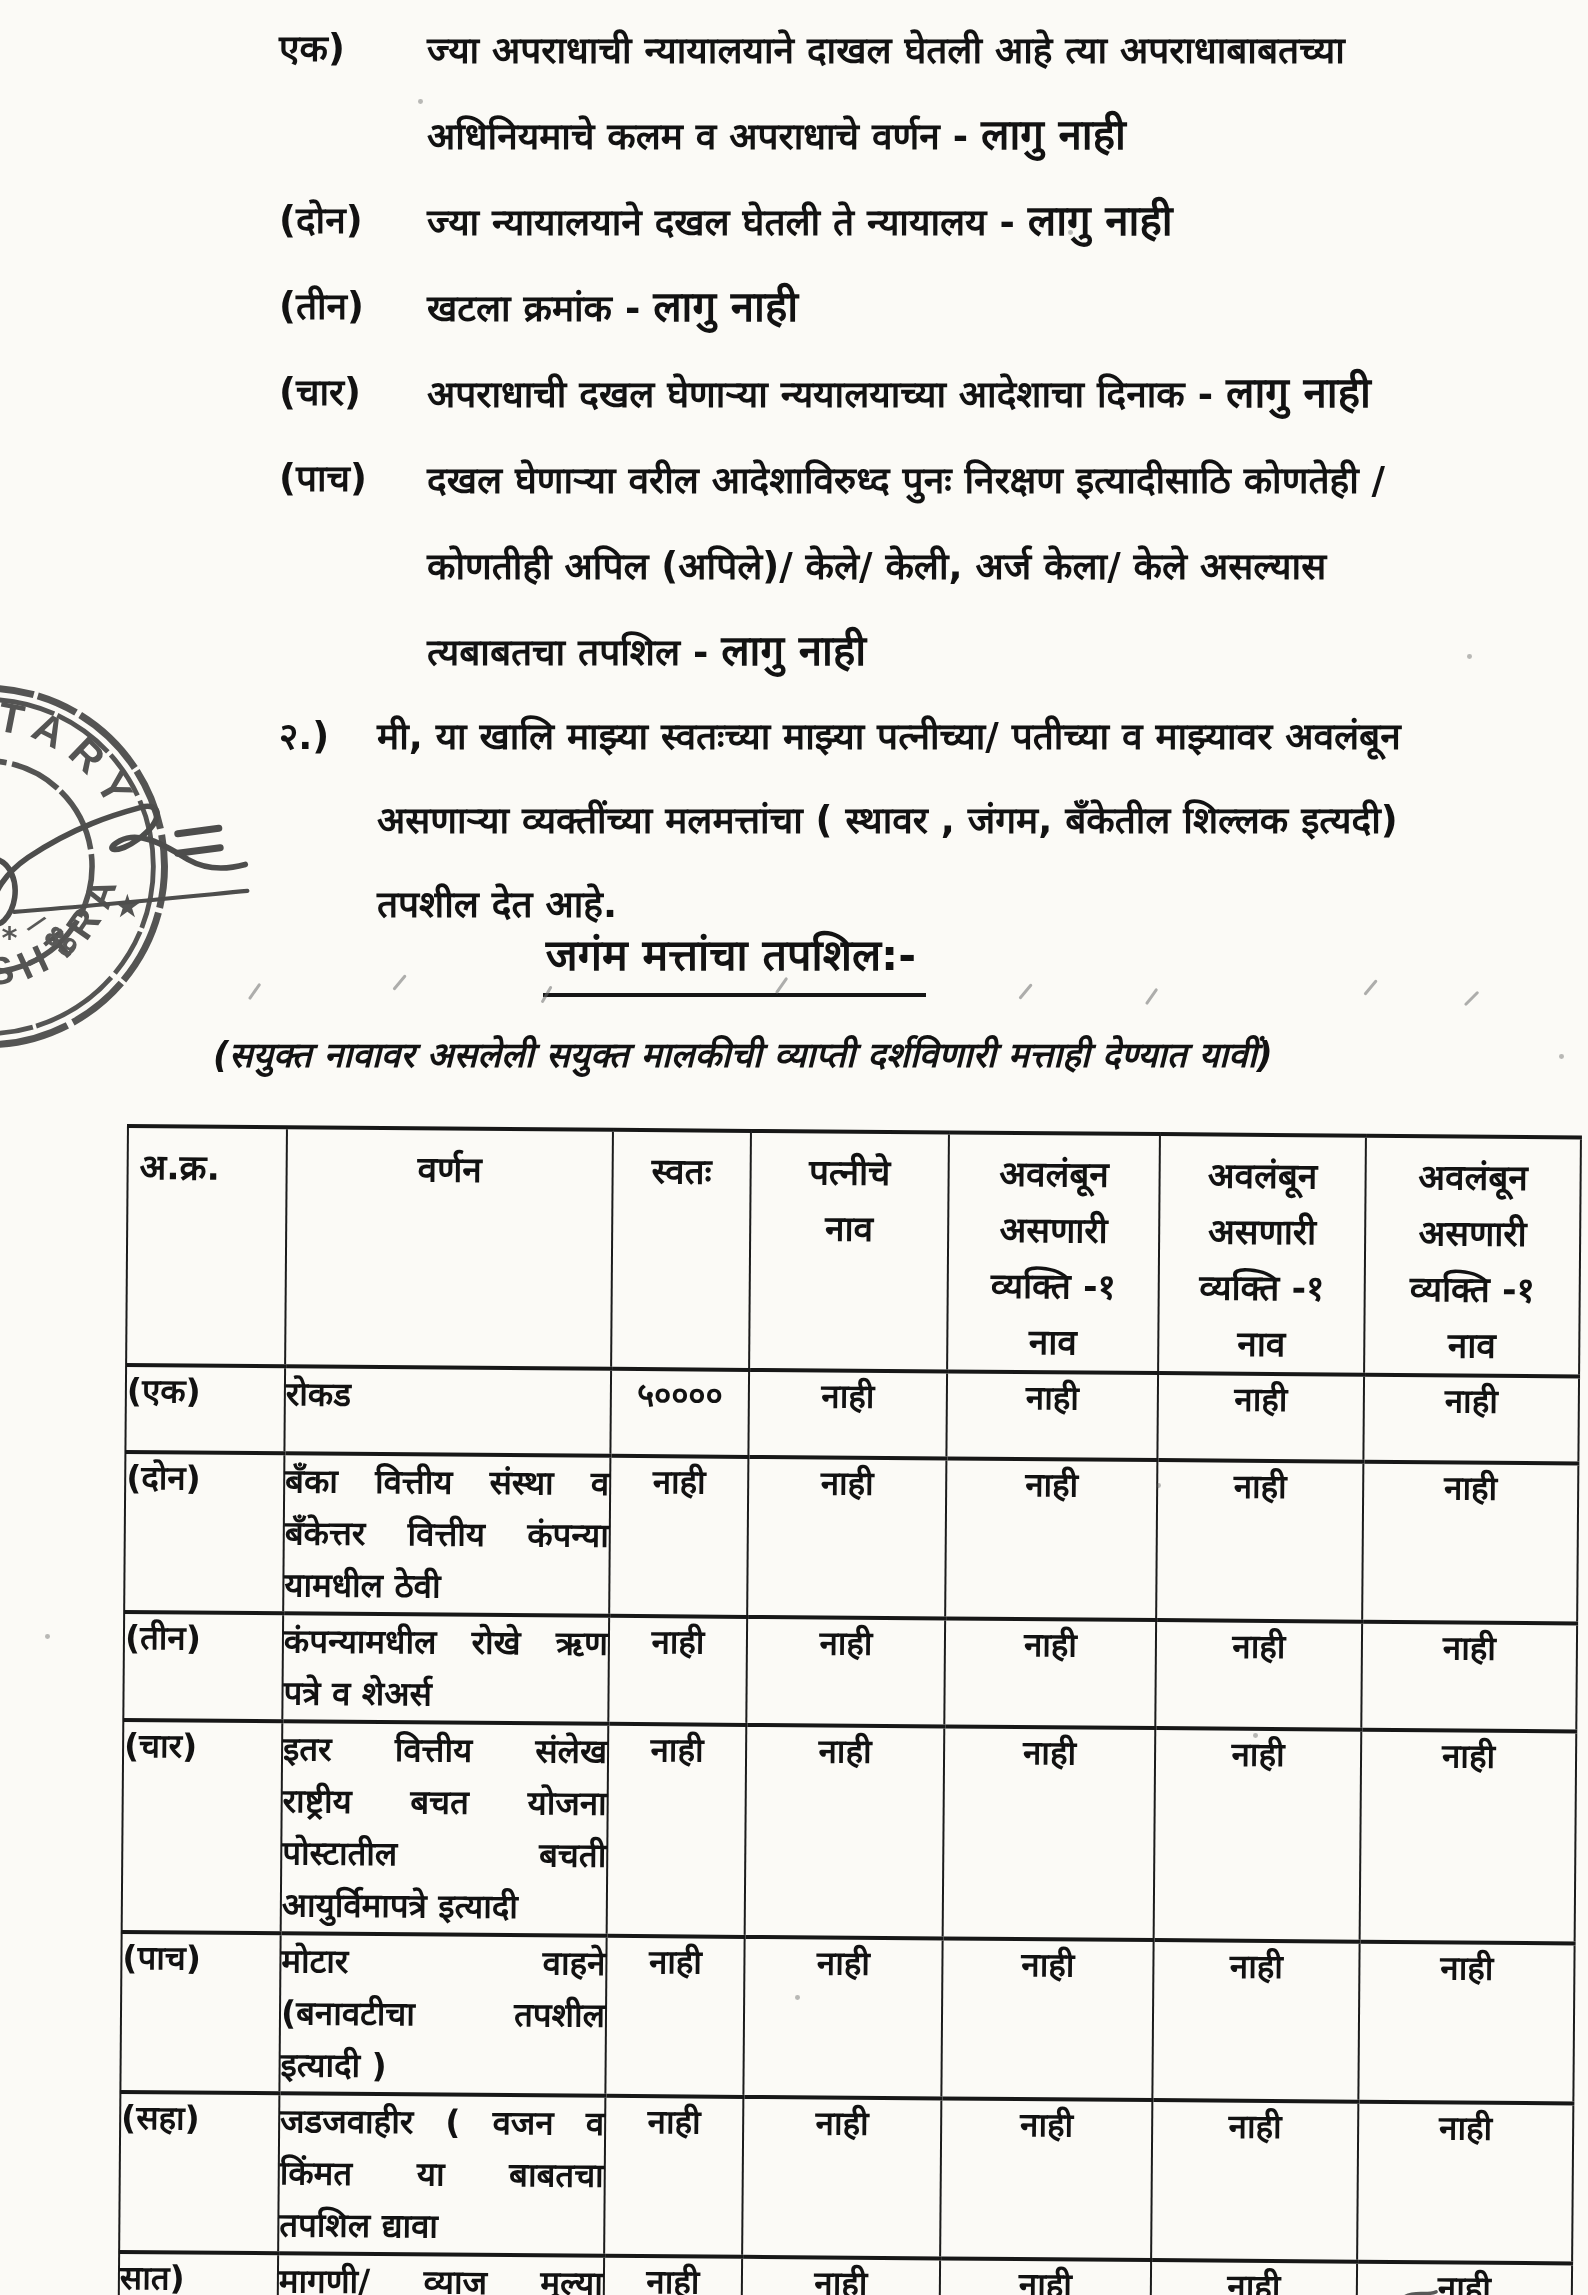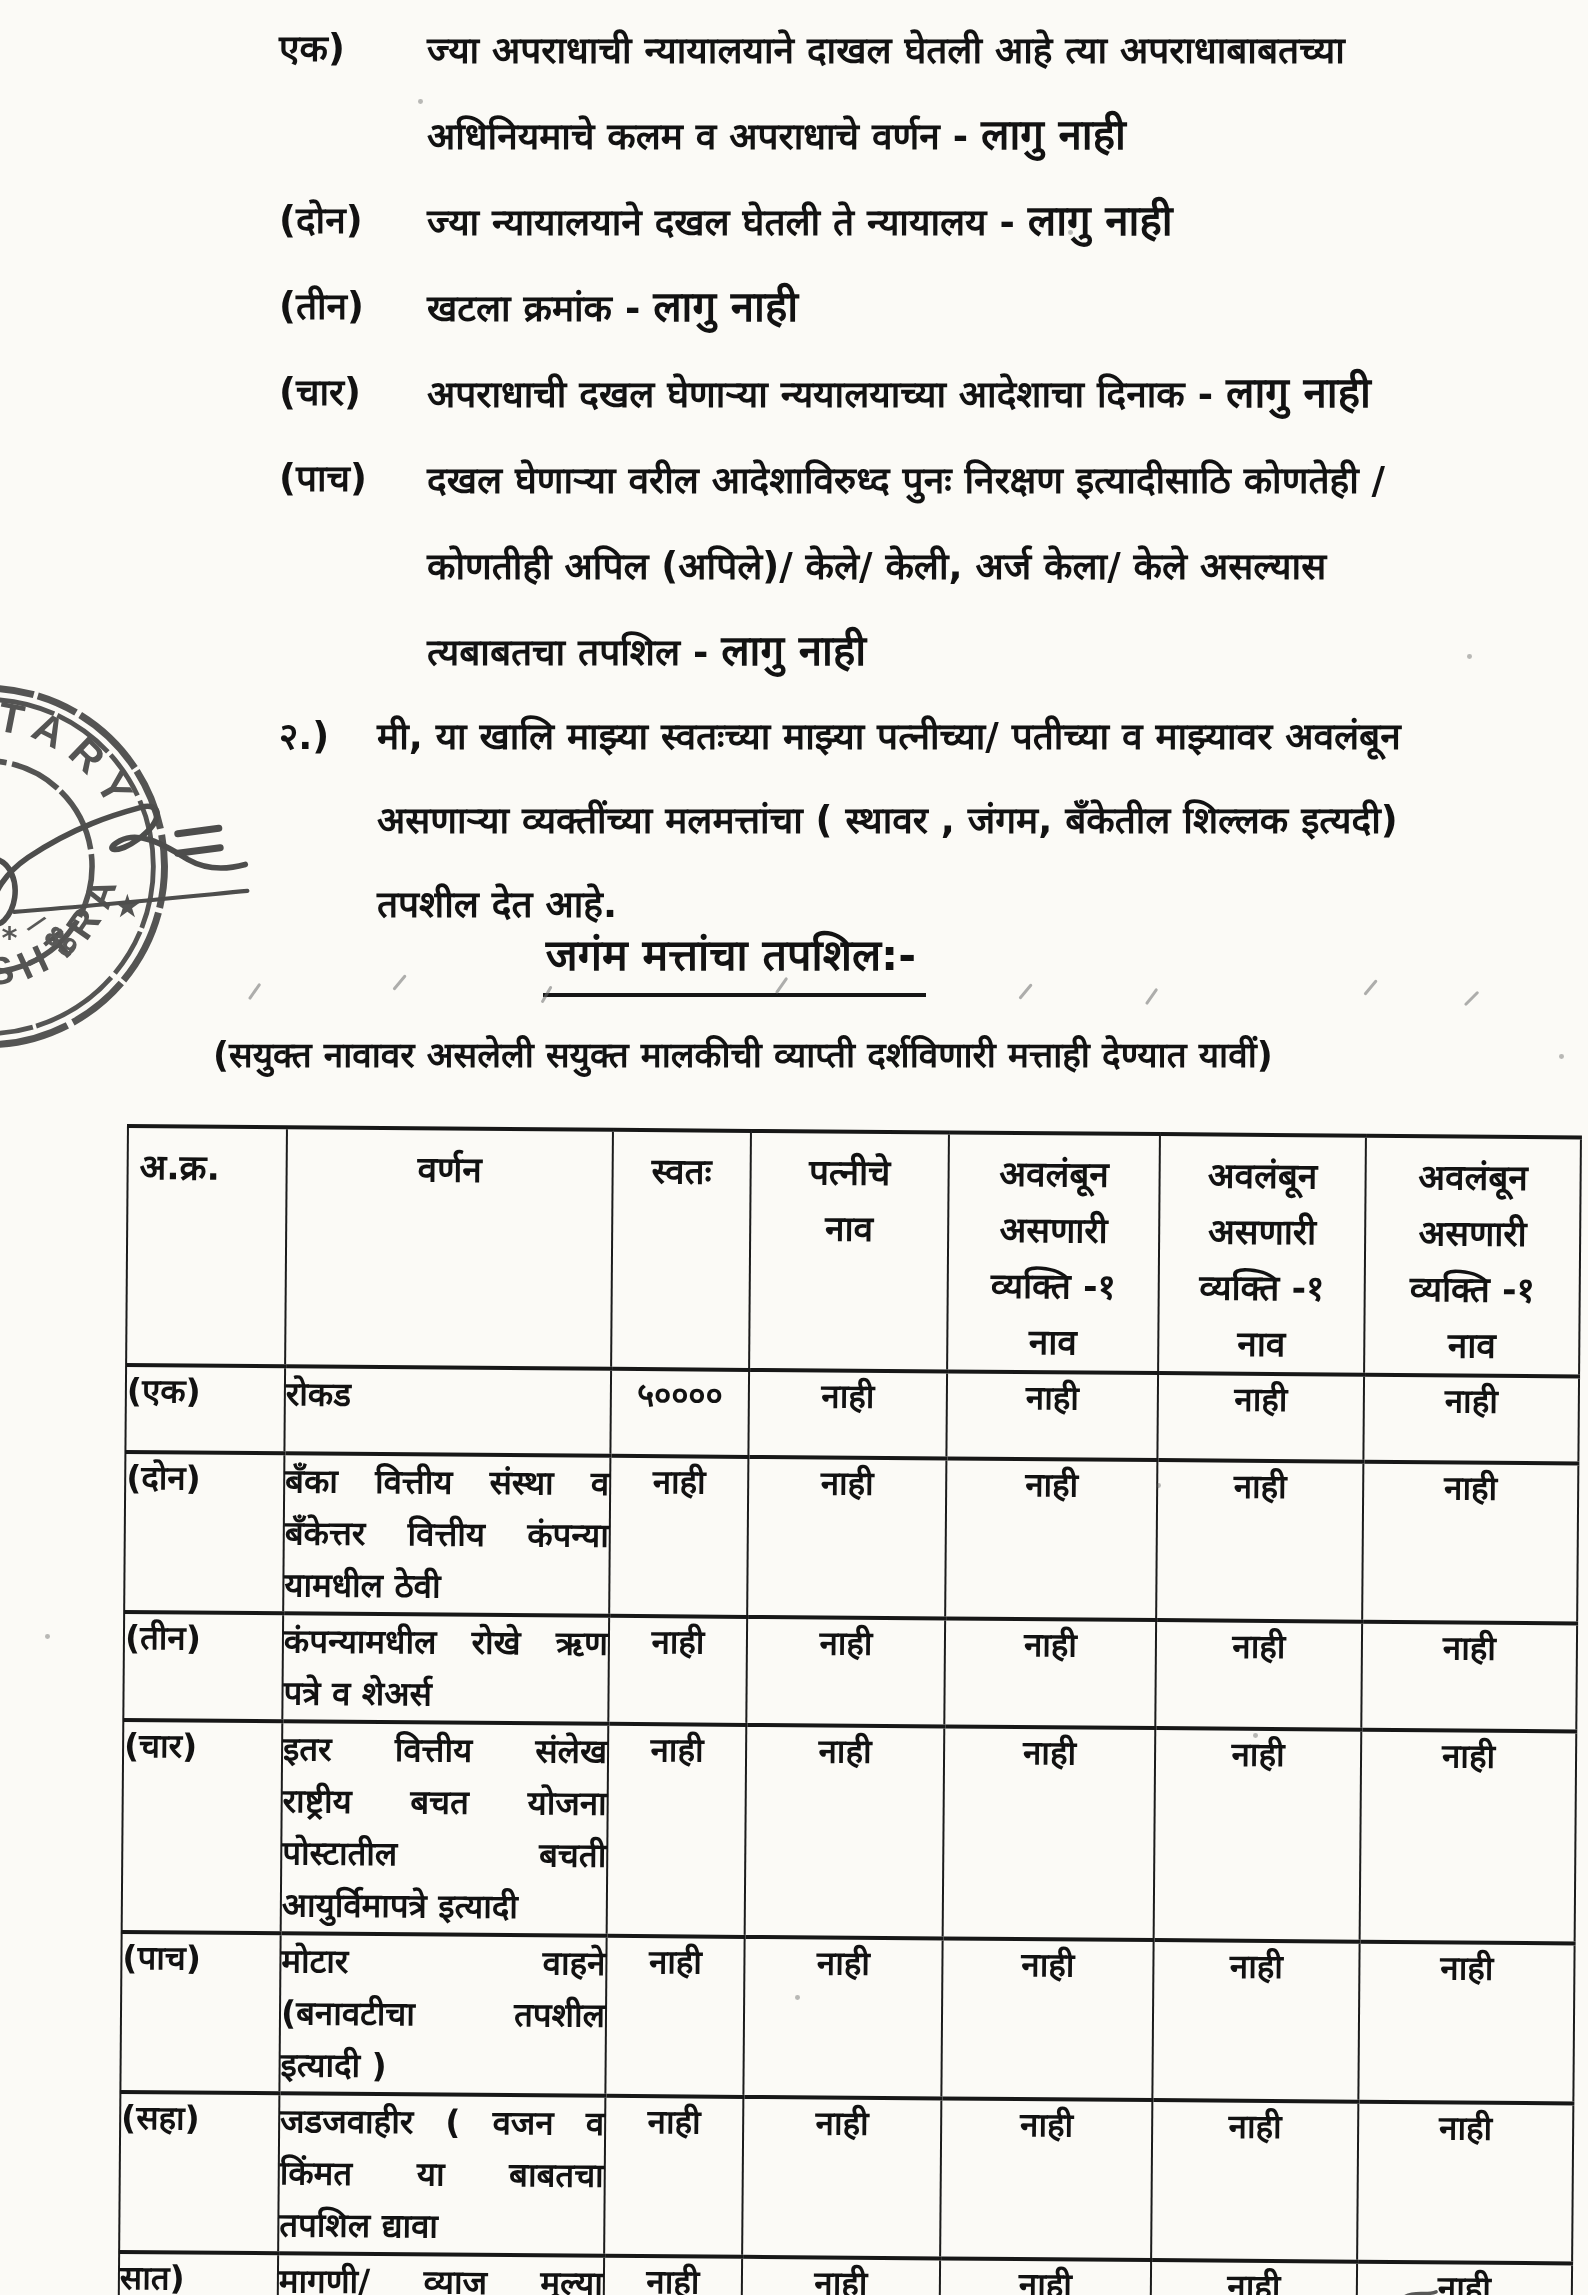--- a/index.html
+++ b/index.html
@@ -20,21 +20,21 @@
   .line .b{font-weight:800;font-size:42px;}
   
   .heading{
     position:absolute;left:524px;top:924px;
     font-size:43px;font-weight:800;
     padding:0 9.8px 9.8px 2.8px;
     border-bottom:4.9px solid #161616;
     white-space:nowrap;
     margin-left:19px;
   }
-  .note{position:absolute;left:213px;top:1030px;font-size:35px;white-space:nowrap;}
+  .note{position:absolute;left:213px;top:1030px;font-size:35px;white-space:nowrap;font-style:italic;}
   
   table.assets{
     position:absolute;left:127px;top:1124px;
     width:1453px;table-layout:fixed;
     border-collapse:collapse;
     transform:rotate(0.45deg);transform-origin:top left;
     font-size:33px;
   }
   table.assets td,table.assets th{
     border-left:2.1px solid #1b1b1b;border-right:2.1px solid #1b1b1b;

